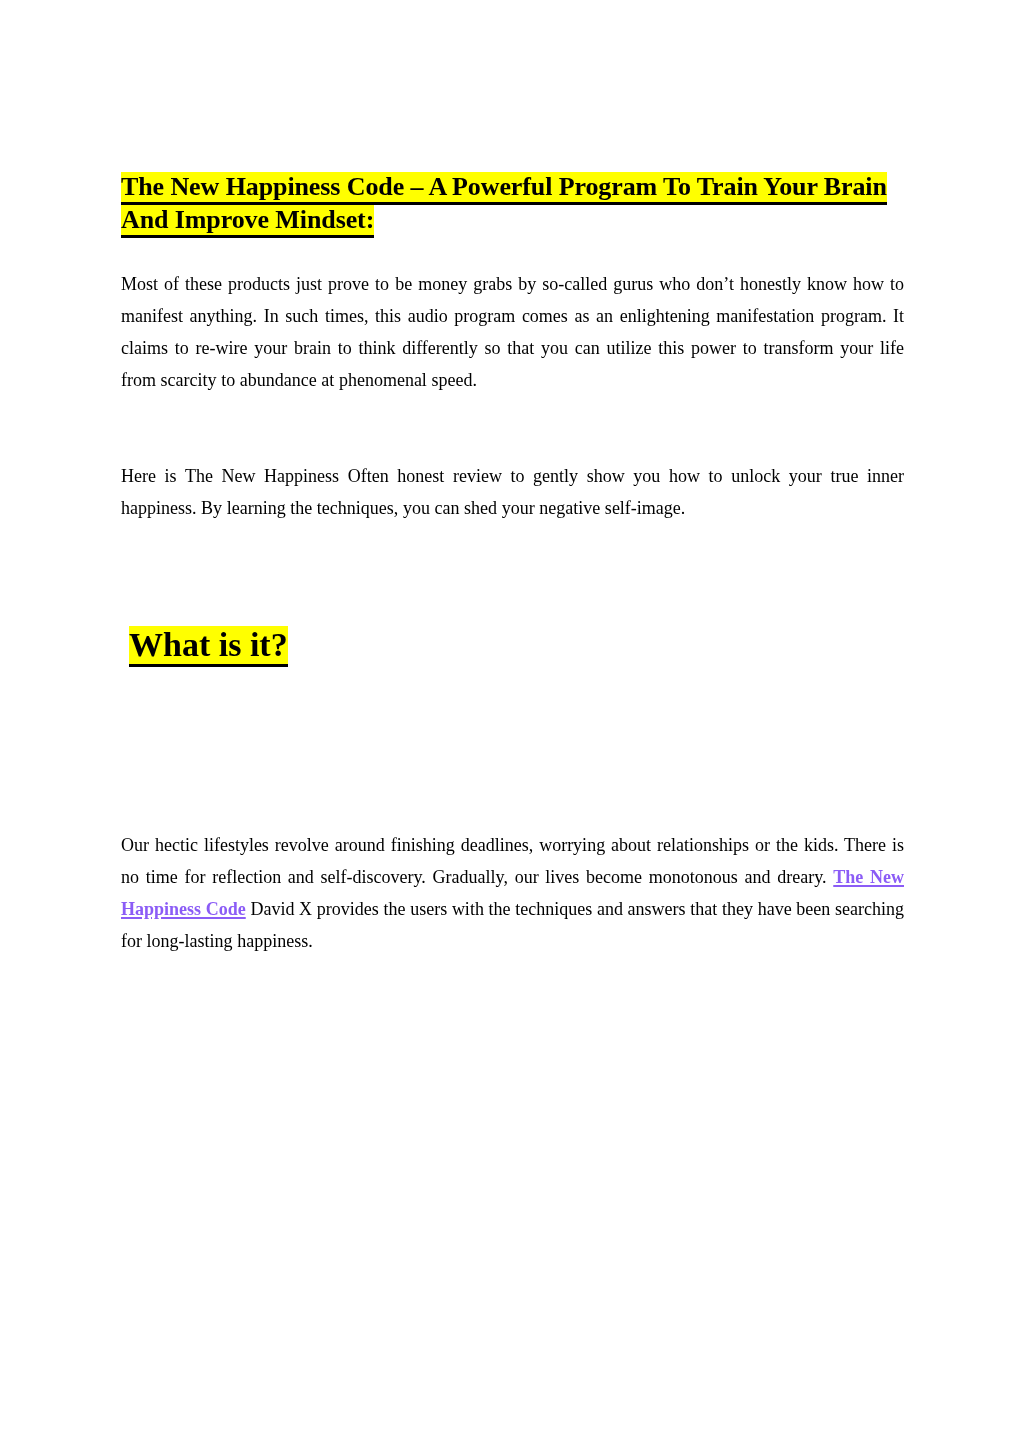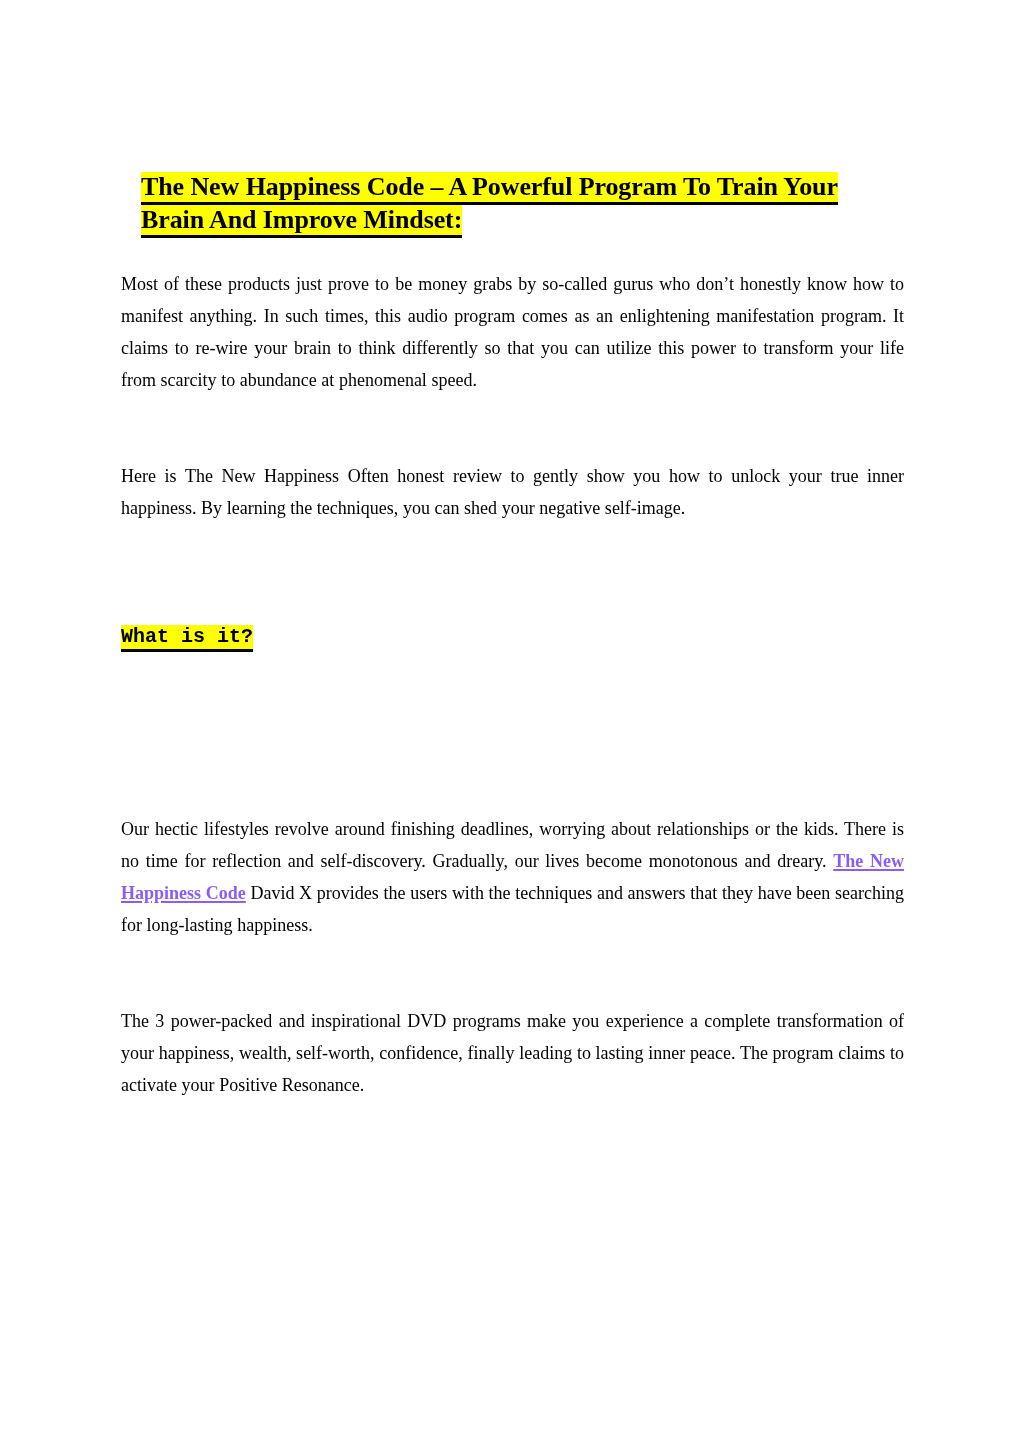--- a/index.html
+++ b/index.html
@@ -37,29 +37,27 @@
     text-align: left;
     margin: 0;
     letter-spacing: -0.1px;
   }
   .heading .hl {
     background-color: #ffff00;
     box-decoration-break: clone;
     -webkit-box-decoration-break: clone;
     border-bottom: 3px solid #000000;
     padding-bottom: 1px;
-    margin-left: 20px;
   }
 
   .subheading {
-    font-size: 20px;
+    font-size: 34px;
     line-height: 33px;
     font-weight: bold;
-    margin: 0;
-    font-family: Liberation Mono, monospace;
+    margin: 8px;
   }
   .subheading .hl {
     background-color: #ffff00;
     border-bottom: 3px solid #000000;
     padding-bottom: 1px;
   }
 
   
   .para {
     font-size: 18px;
@@ -107,16 +105,15 @@
 
     <div class="gap-3"></div>
 
 
     <div class="gap-2"></div>
 
     <p class="para"><span>Our hectic lifestyles revolve around finishing deadlines, worrying about relationships or the kids. There is no time for reflection and self-discovery. Gradually, our lives become monotonous and dreary. </span><span class="inline-link">The New Happiness Code</span><span> David X provides the users with the techniques and answers that they have been searching for long-lasting happiness.</span></p>
 
     <div class="gap-2"></div>
 
-    <p class="para">The 3 power-packed and inspirational DVD programs make you experience a complete transformation of your happiness, wealth, self-worth, confidence, finally leading to lasting inner peace. The program claims to activate your Positive Resonance.</p>
 
   </div>
 </div>
 
 </body></html>

